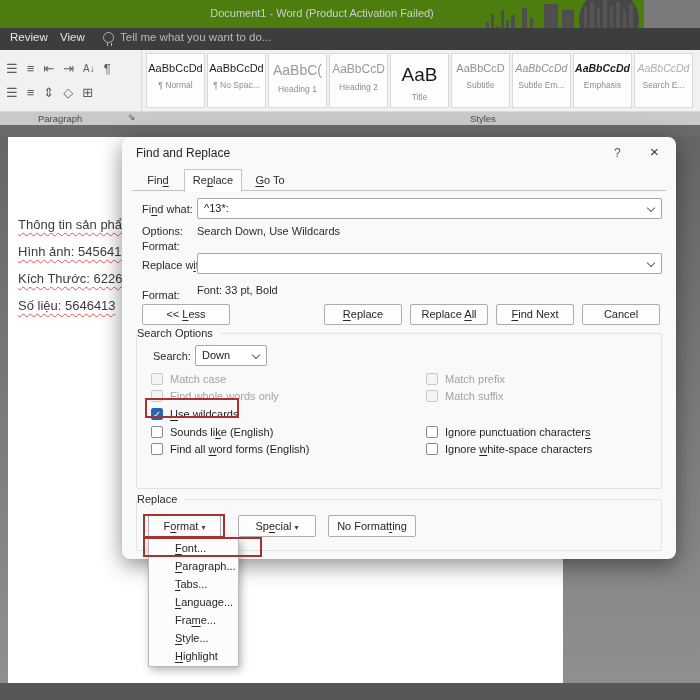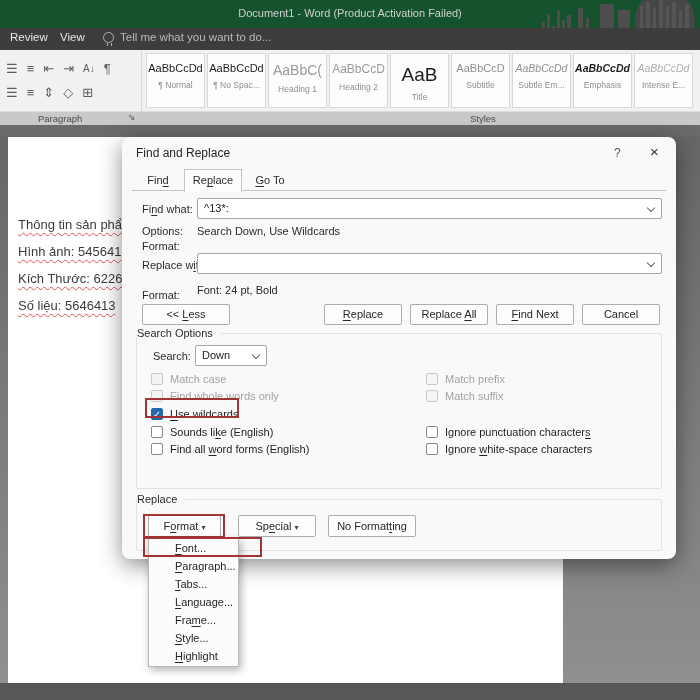--- a/index.html
+++ b/index.html
@@ -1,21 +1,21 @@
 <!DOCTYPE html>
 <html><head>
 <meta charset="utf-8">
 <style>
   * { margin:0; padding:0; box-sizing:border-box; }
   html,body { width:700px; height:700px; overflow:hidden; }
   body { font-family:"Liberation Sans","DejaVu Sans",sans-serif; }
   .screen { position:relative; width:700px; height:700px; background:#7a7a7a; overflow:hidden; }
 
   
-  .titlebar { position:absolute; left:0; top:0; width:700px; height:28px; background:#14532d;padding-left:44px; }
+  .titlebar { position:absolute; left:0; top:0; width:644px; height:28px; background:#4d7c0f;padding-left:44px; }
   .titlebar .title { position:absolute; left:0; right:0; top:7px; text-align:center; font-size:11px; color:#cfcfcf; }
   .deco { position:absolute; right:0; top:0; }
   .tabrow { position:absolute; left:0; top:28px; width:700px; height:22px; background:#3d3d3d; }
   .ribbontab { position:absolute; top:3px; font-size:11.5px; color:#e6e6e6; }
   .tellme { position:absolute; left:103px; top:3px; font-size:11.5px; color:#b9b9b9; display:flex; align-items:center; gap:6px; }
   .bulb { width:11px; height:11px; border:1.2px solid #b0b0b0; border-radius:50%; position:relative; }
   .bulb:after { content:""; position:absolute; left:3px; top:10px; width:3px; height:3px; border-left:1.2px solid #b0b0b0; border-right:1.2px solid #b0b0b0; }
 
   .ribbon { position:absolute; left:0; top:50px; width:700px; height:62px; background:#f1f1f1; border-bottom:1px solid #dcdcdc; }
   .para-icons { position:absolute; left:0; top:0; width:142px; height:62px; border-right:1px solid #d8d8d8; padding:6px 4px 0 6px; color:#5d5d5d; }
@@ -172,21 +172,21 @@
       <div class="stylecard s7">
         <span class="prev">AaBbCcDd</span>
         <span class="lbl">Subtle Em...</span>
       </div>
       <div class="stylecard s8">
         <span class="prev">AaBbCcDd</span>
         <span class="lbl">Emphasis</span>
       </div>
       <div class="stylecard s9">
         <span class="prev">AaBbCcDd</span>
-        <span class="lbl">Intense E...</span>
+        <span class="lbl">Search E...</span>
       </div>
     </div>
   </div>
 
   <div class="grouplabels">
     <span class="gl-paragraph">Paragraph</span>
     <span class="gl-launcher">⇘</span>
     <span class="gl-styles">Styles</span>
   </div>
   <div class="ribbonedge"></div>
@@ -224,21 +224,21 @@
     <div class="fldlabel" style="left:75px;top:88px">Search Down, Use Wildcards</div>
     <div class="fldlabel" style="left:20px;top:103px">Format:</div>
 
     <div class="fldlabel" style="left:20px;top:122px">Replace w<span class="mn">i</span>th:</div>
     <div class="combo" style="left:75px;top:116px;width:465px">
       <span class="val"></span>
       <span class="chev"></span>
     </div>
 
     <div class="fldlabel" style="left:20px;top:152px">Format:</div>
-    <div class="fldlabel" style="left:75px;top:147px">Font: 24 pt, Bold</div>
+    <div class="fldlabel" style="left:75px;top:147px">Font: 33 pt, Bold</div>
 
     <div class="btn" style="left:20px;top:167px;width:88px">&lt;&lt; <span class="mn">L</span>ess</div>
     <div class="btn" style="left:202px;top:167px;width:78px"><span class="mn">R</span>eplace</div>
     <div class="btn" style="left:288px;top:167px;width:78px">Replace <span class="mn">A</span>ll</div>
     <div class="btn" style="left:374px;top:167px;width:78px"><span class="mn">F</span>ind Next</div>
     <div class="btn" style="left:460px;top:167px;width:78px">Cancel</div>
 
     <div class="fieldset" style="left:14px;top:196px;width:526px;height:156px">
       <span class="legend">Search Options</span>
       <div class="fldlabel" style="left:16px;top:16px">Search:</div>

